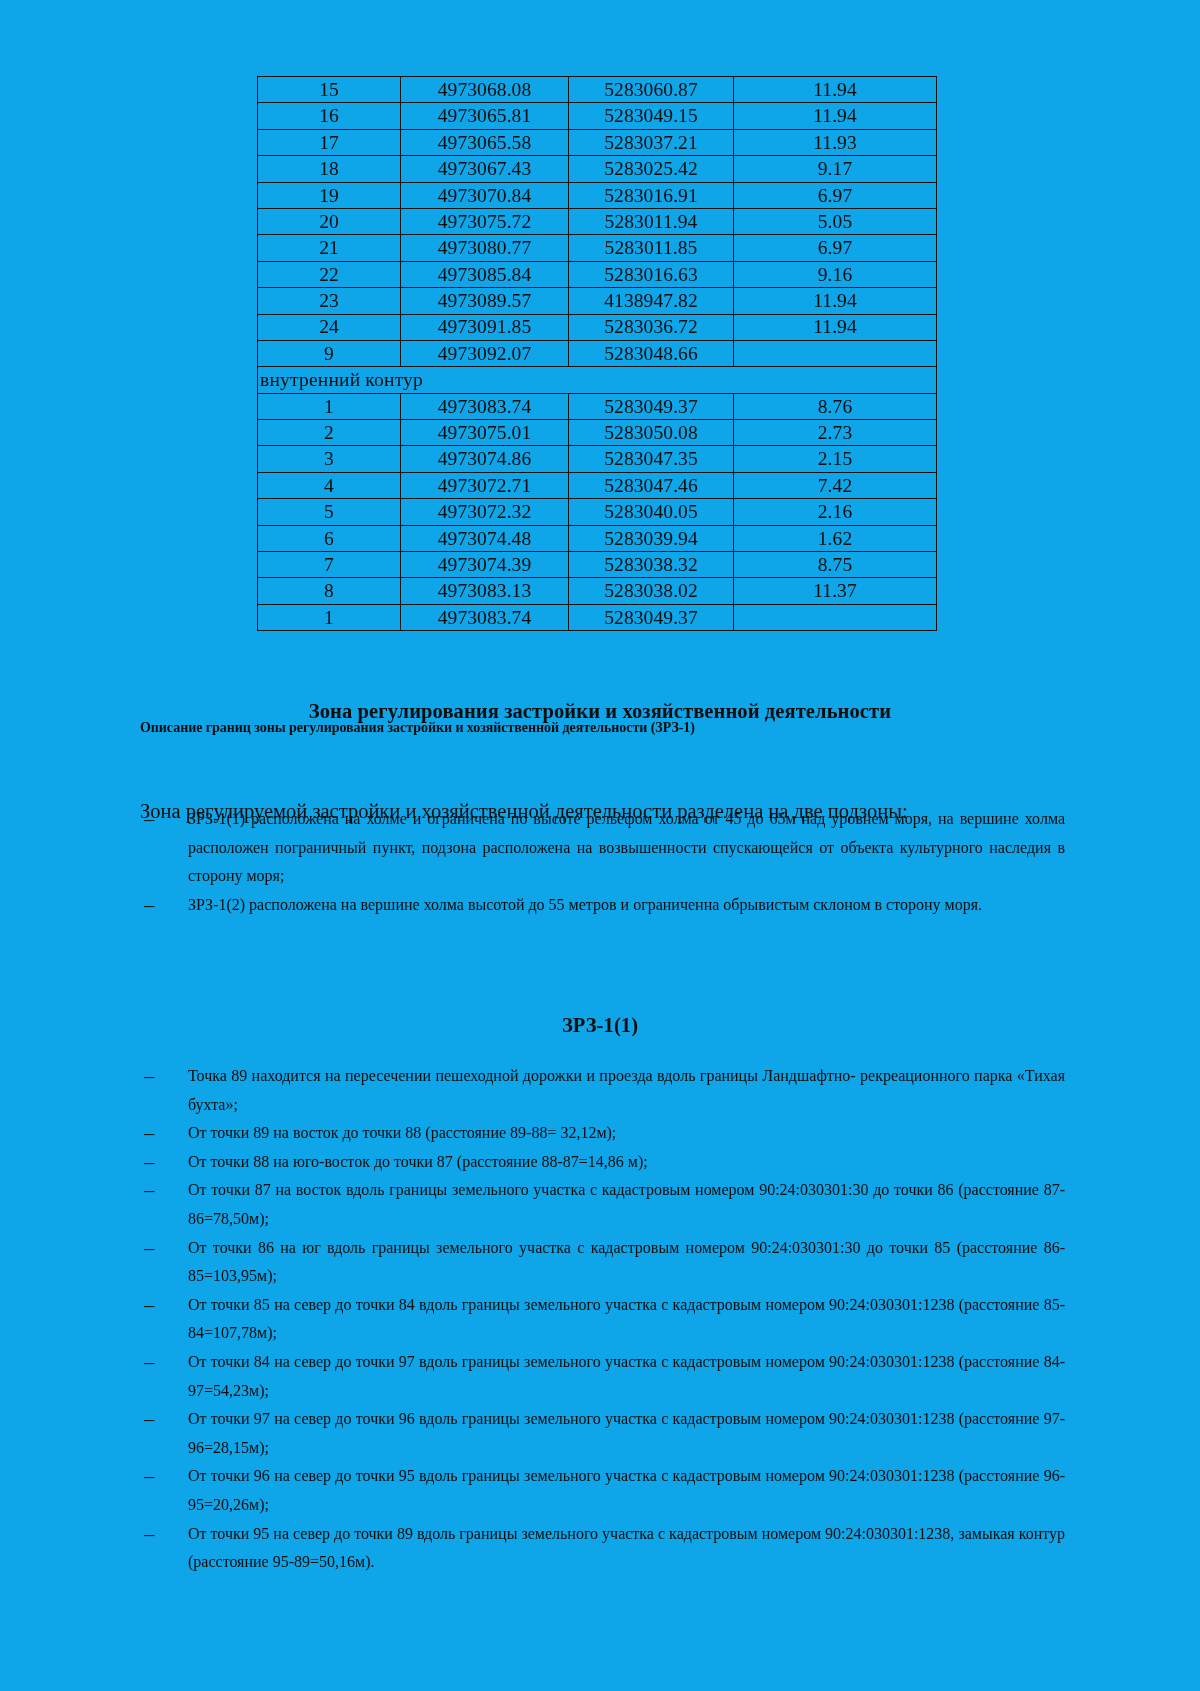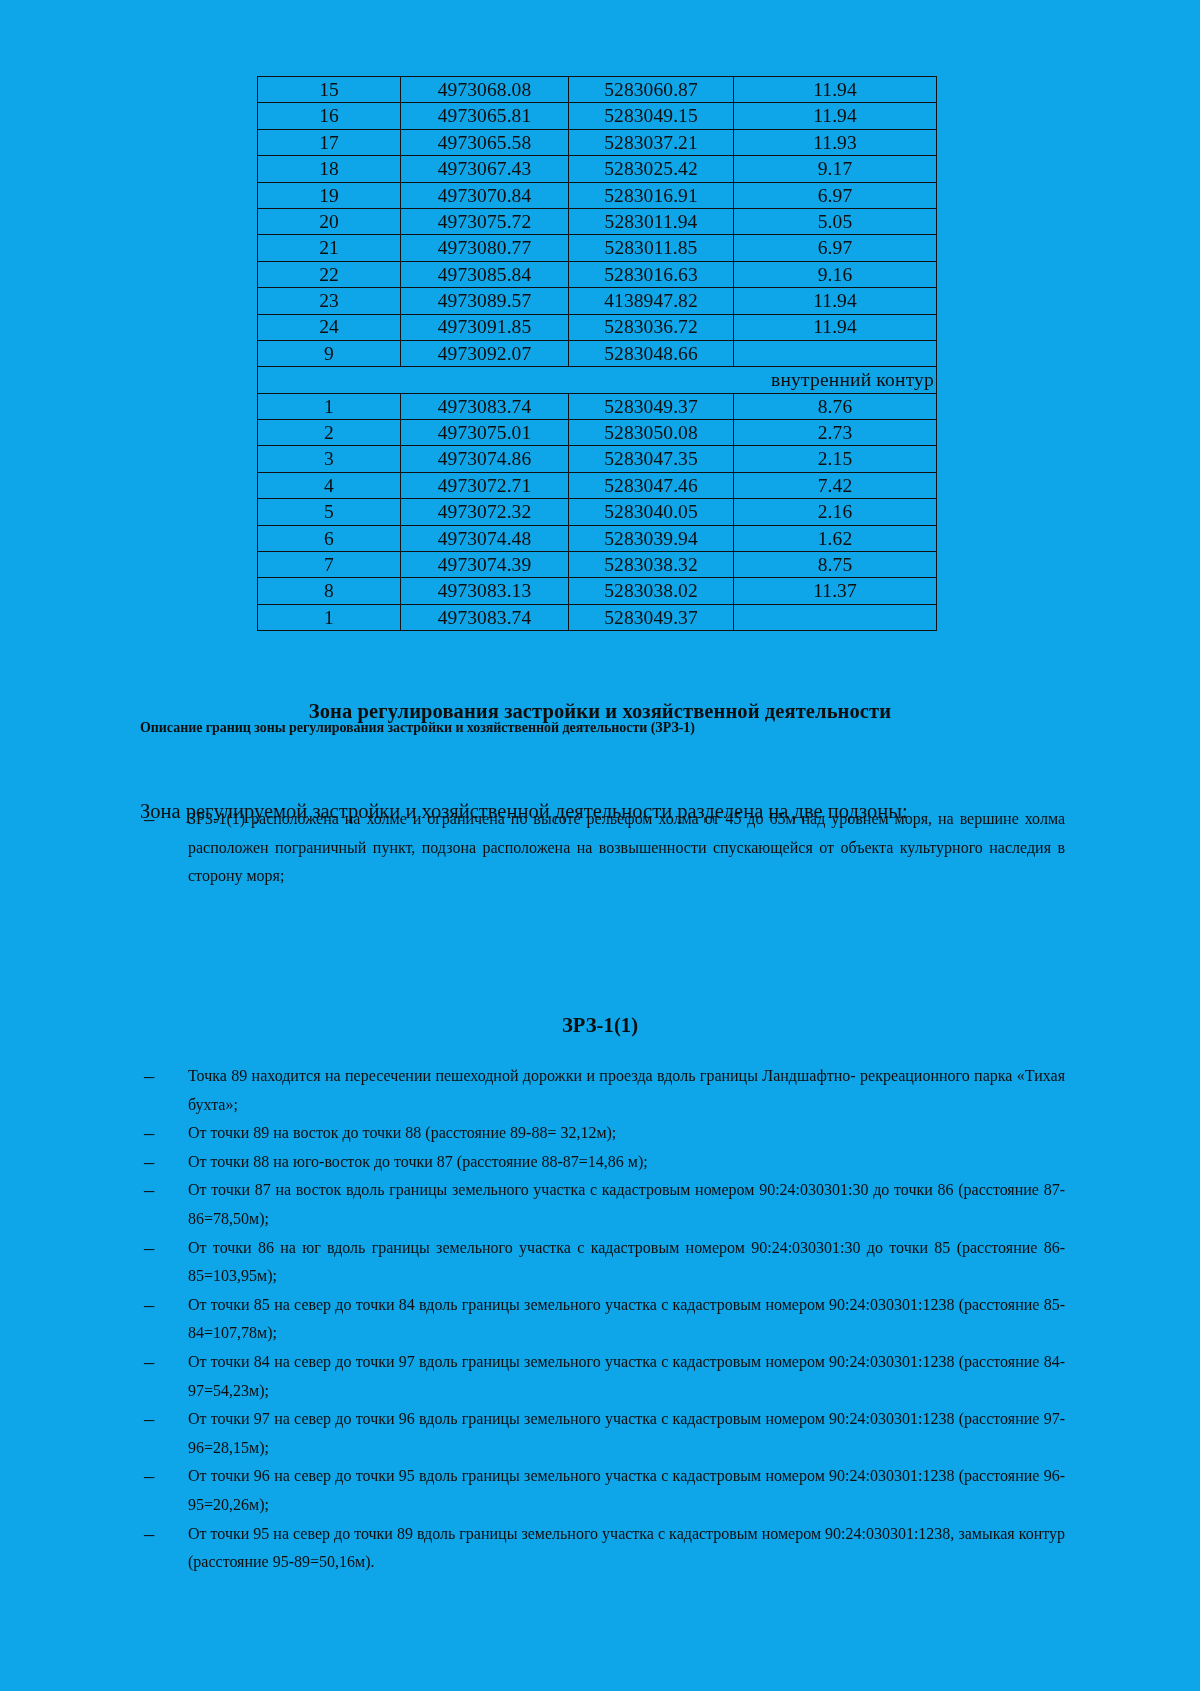--- a/index.html
+++ b/index.html
@@ -46,21 +46,21 @@
     vertical-align: middle;
     height: 25.4px;
     padding: 0 2px;
     font-size: 19.5px;
     letter-spacing: 0.1px;
     white-space: nowrap;
   }
   table.coord-table td.num { font-size: 19.5px; }
   table.coord-table td.contour-label {
     font-size: 19.5px;
-    text-align: right;
+    text-align: left;
     letter-spacing: 0.2px;
   }
 
   
   .center-heading {
     position: absolute;
     left: 140px;
     width: 920px;
     text-align: center;
     font-weight: bold;
@@ -263,20 +263,21 @@
   </div>
 
   <div class="center-heading" id="heading-zone">Зона регулирования застройки и хозяйственной деятельности</div>
 
   <div class="sub-heading">Описание границ зоны регулирования застройки и хозяйственной деятельности (ЗРЗ-1)</div>
 
   <div class="body-line" id="intro-line">Зона регулируемой застройки и хозяйственной деятельности разделена на две подзоны:</div>
 
   <ul class="dash-list" id="zone-subzones">
       <li>ЗРЗ-1(1) расположена на холме и ограничена по высоте рельефом холма от 45 до 65м над уровнем моря, на вершине холма расположен пограничный пункт, подзона расположена на возвышенности спускающейся от объекта культурного наследия в сторону моря;</li>
+      <li>ЗРЗ-1(2) расположена на вершине холма высотой до 55 метров и ограниченна обрывистым склоном в сторону моря.</li>
     </ul>
 
   <div class="center-heading" id="zrz11-heading">ЗРЗ-1(1)</div>
 
   <ul class="dash-list" id="zrz11-list">
       <li>Точка 89 находится на пересечении пешеходной дорожки и проезда вдоль границы Ландшафтно- рекреационного парка «Тихая бухта»;</li>
       <li>От точки 89 на восток до точки 88 (расстояние 89-88= 32,12м);</li>
       <li>От точки 88 на юго-восток до точки 87 (расстояние 88-87=14,86 м);</li>
       <li>От точки 87 на восток вдоль границы земельного участка с кадастровым номером 90:24:030301:30 до точки 86 (расстояние 87-86=78,50м);</li>
       <li>От точки 86 на юг вдоль границы земельного участка с кадастровым номером 90:24:030301:30 до точки 85 (расстояние 86-85=103,95м);</li>

